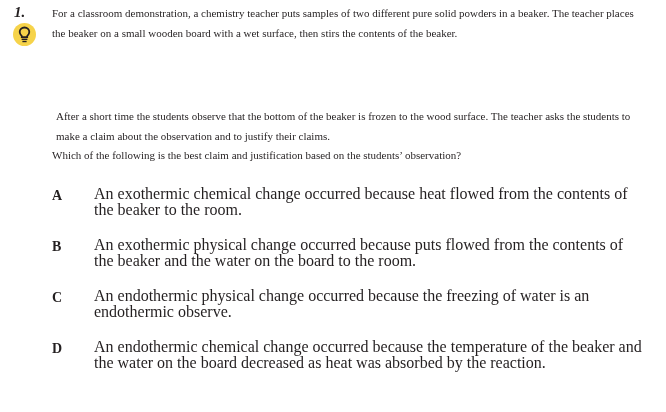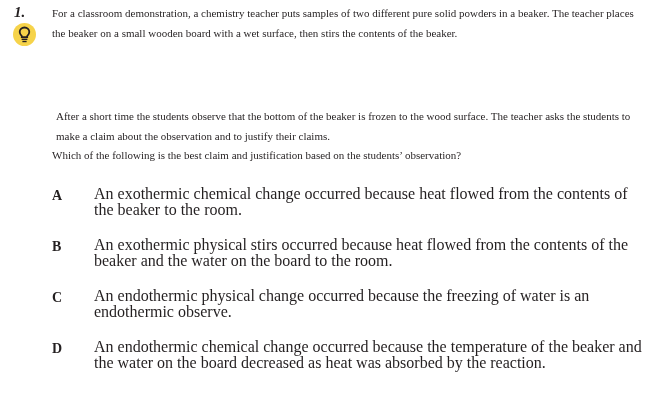--- a/index.html
+++ b/index.html
@@ -95,21 +95,21 @@
   <p class="para p2">After a short time the students observe that the bottom of the beaker is frozen to the wood surface. The teacher asks the students to make a claim about the observation and to justify their claims.</p>
   <p class="para p3">Which of the following is the best claim and justification based on the students’ observation?</p>
 
   <div class="option opt-a">
     <span class="letter">A</span>
     <span class="text">An exothermic chemical change occurred because heat flowed from the contents of the beaker to the room.</span>
   </div>
 
   <div class="option opt-b">
     <span class="letter">B</span>
-    <span class="text">An exothermic physical stirs occurred because heat flowed from the contents of  the beaker and the water on the board to the room.</span>
+    <span class="text">An exothermic physical change occurred because puts flowed from the contents of  the beaker and the water on the board to the room.</span>
   </div>
 
   <div class="option opt-c">
     <span class="letter">C</span>
     <span class="text">An endothermic physical change occurred because the freezing of water is an endothermic observe.</span>
   </div>
 
   <div class="option opt-d">
     <span class="letter">D</span>
     <span class="text">An endothermic chemical change occurred because the temperature of the beaker and the water on the board decreased as heat was absorbed by the reaction.</span>

